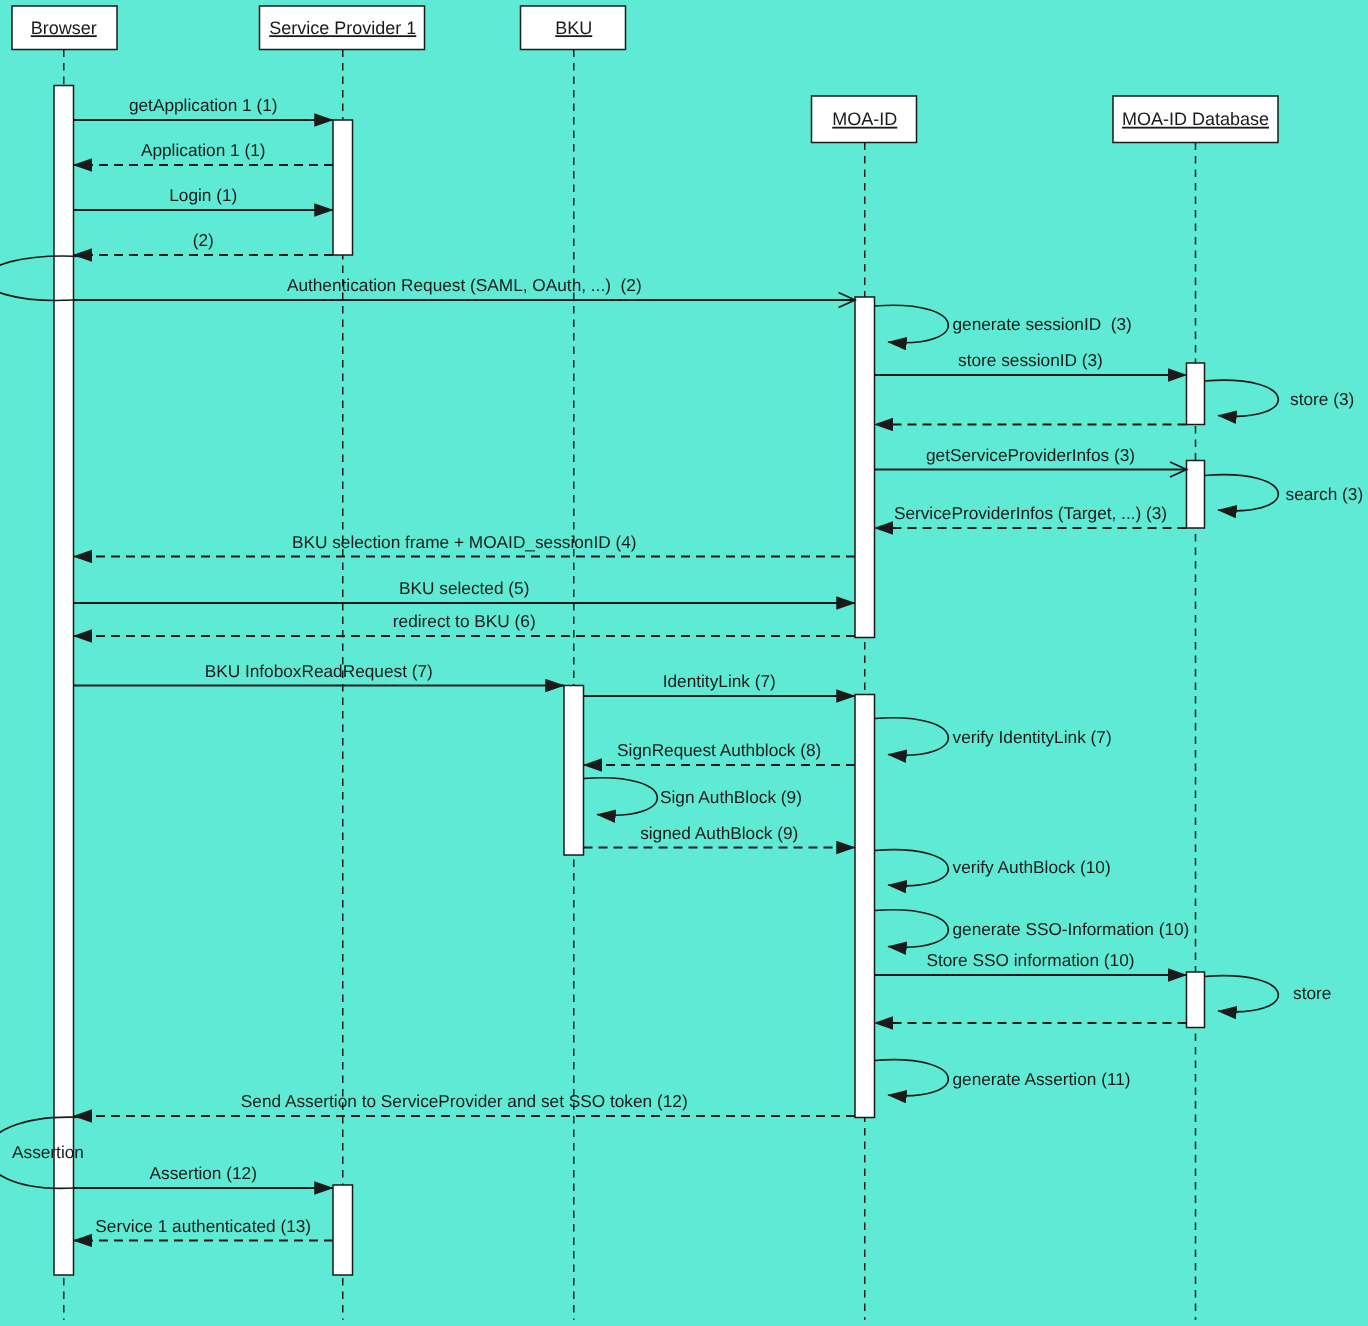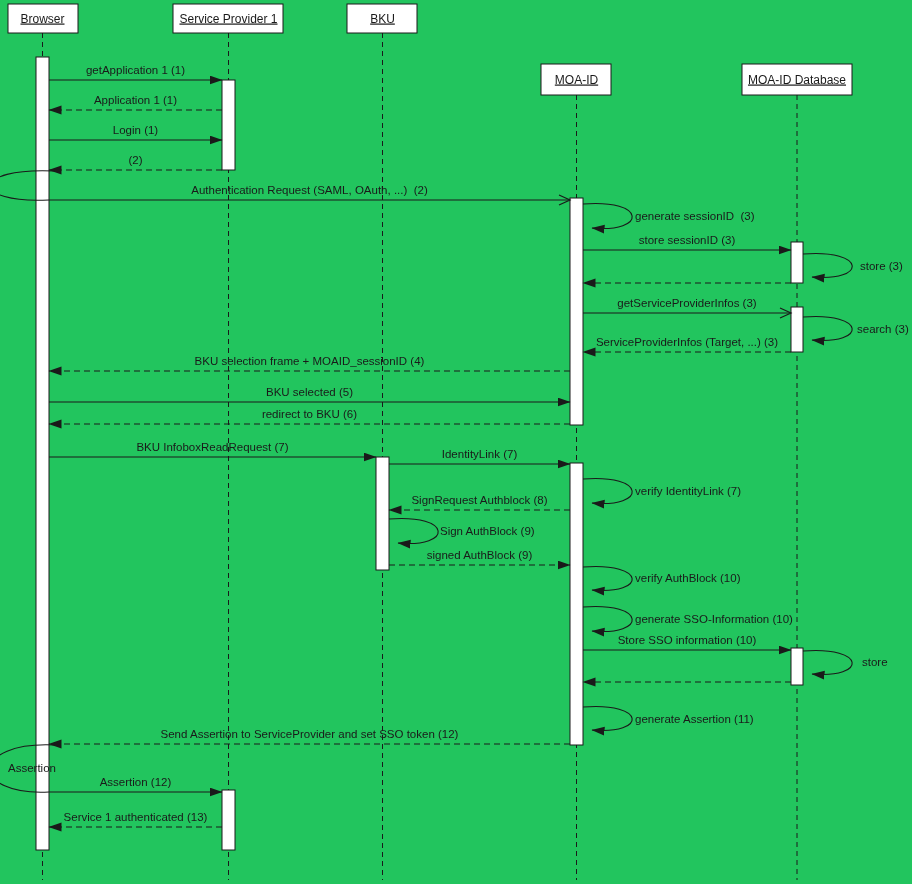--- a/index.html
+++ b/index.html
@@ -1,16 +1,16 @@
 <!DOCTYPE html>
 <html><head>
 <meta charset="utf-8">
 <style>
   html,body{margin:0;padding:0;background:#ffffff;}
-  .stage{width:912px;height:884px;background:#22c55e;position:relative;overflow:hidden;}
+  .stage{width:912px;height:884px;background:#5eead4;position:relative;overflow:hidden;}
   svg{display:block;font-family:"Liberation Sans",sans-serif;}
   svg text{white-space:pre;fill:#1a1a1a;}
   .actor-label{font-size:12px;text-decoration:underline;}
   .msg-label{font-size:11.5px;}
 </style>
 </head>
 <body>
 
 <div class="stage">
   <svg id="diagram" width="912" height="884" viewBox="0 0 912 884" xmlns="http://www.w3.org/2000/svg">

